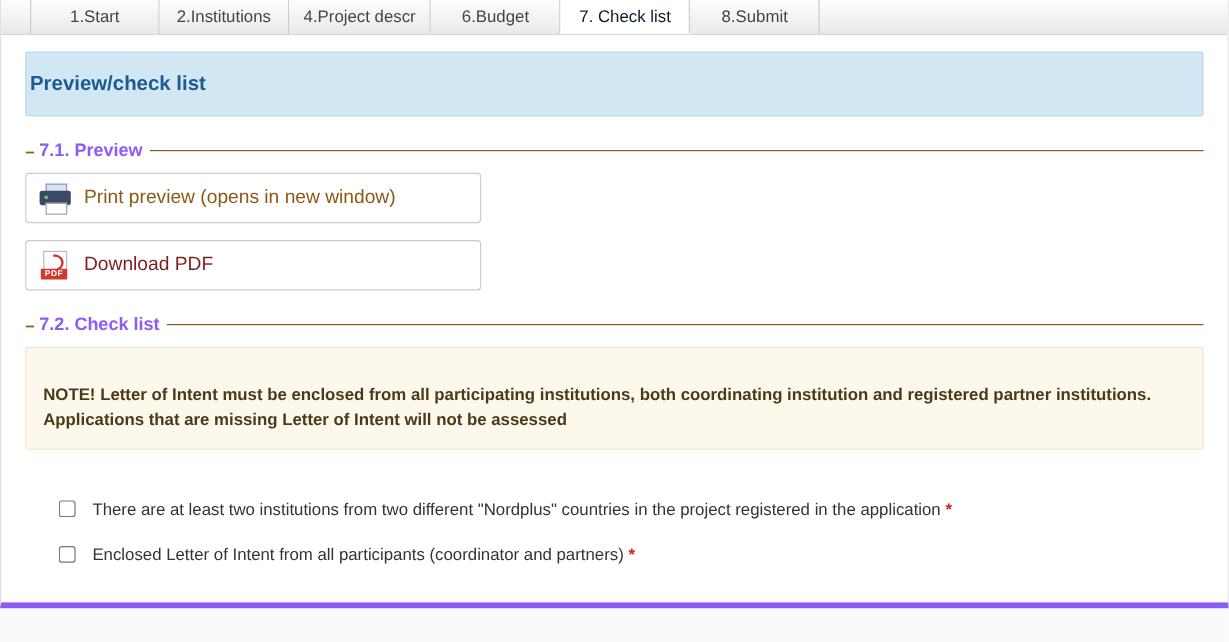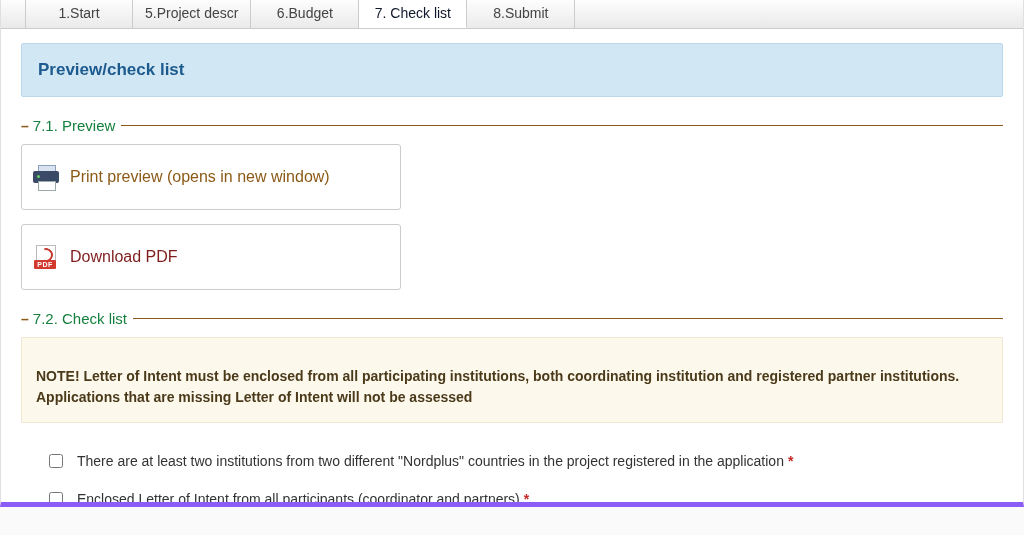--- a/index.html
+++ b/index.html
@@ -55,60 +55,60 @@
     height: 28px;
     margin-bottom: -1px;
   }
   .content {
     padding: 14px 20px 20px 20px;
   }
   
   .banner {
     background: #d2e7f4;
     border: 1px solid #bcd9eb;
-    padding: 16px 16px;
+    padding: 16px 3px;
     color: #1d5b8f;
     font-weight: bold;
     font-size: 17px;
     border-radius: 2px;
   }
   
   .section {
     margin-top: 20px;
   }
   .section-head {
     display: flex;
     align-items: center;
     margin-bottom: 10px;
   }
   .section-head .dash {
     color: #8b5a17;
     font-weight: bold;
     margin-right: 4px;
   }
   .section-title {
-    color: #15803d;
-    font-weight: normal;
+    color: #8b5cf6;
+    font-weight: bold;
     font-size: 15px;
     white-space: nowrap;
   }
   .section-line {
     flex: 1;
     height: 0;
     border-top: 1px solid #8b5a17;
     margin-left: 6px;
   }
   
   .action-btn {
     display: flex;
     align-items: center;
     width: 380px;
     border: 1px solid #ccc;
     border-radius: 3px;
-    padding: 20px 10px;
+    padding: 8px 10px;
     margin-bottom: 14px;
     background: #fff;
     cursor: pointer;
     box-sizing: border-box;
   }
   .action-btn .icon {
     width: 28px;
     height: 24px;
     margin-right: 10px;
     flex: 0 0 auto;
@@ -200,20 +200,21 @@
   }
   .note-box .bold {
     font-weight: bold;
     display: block;
     margin-top: 14px;
   }
 
   
   .checklist {
     padding: 8px 0 0 28px;
+    margin-top: 11px;
   }
   .check-item {
     display: flex;
     align-items: center;
     margin-top: 22px;
     font-size: 14px;
     color: #333;
   }
   .check-item input[type=checkbox] {
     width: 14px;
@@ -227,21 +228,22 @@
     font-weight: bold;
   }
 </style>
 </head>
 <body>
 
 <div class="page">
 
   <div class="tabs">
     <div class="tab"><span>1.Start</span></div>
-    <div class="tab"><span>5.Project descr</span></div>
+    <div class="tab"><span>2.Institutions</span></div>
+    <div class="tab"><span>4.Project descr</span></div>
     <div class="tab"><span>6.Budget</span></div>
     <div class="tab active"><span>7. Check list</span></div>
     <div class="tab"><span>8.Submit</span></div>
   </div>
 
   <div class="content">
 
     <div class="banner">
       <span>Preview/check list</span>
     </div>

